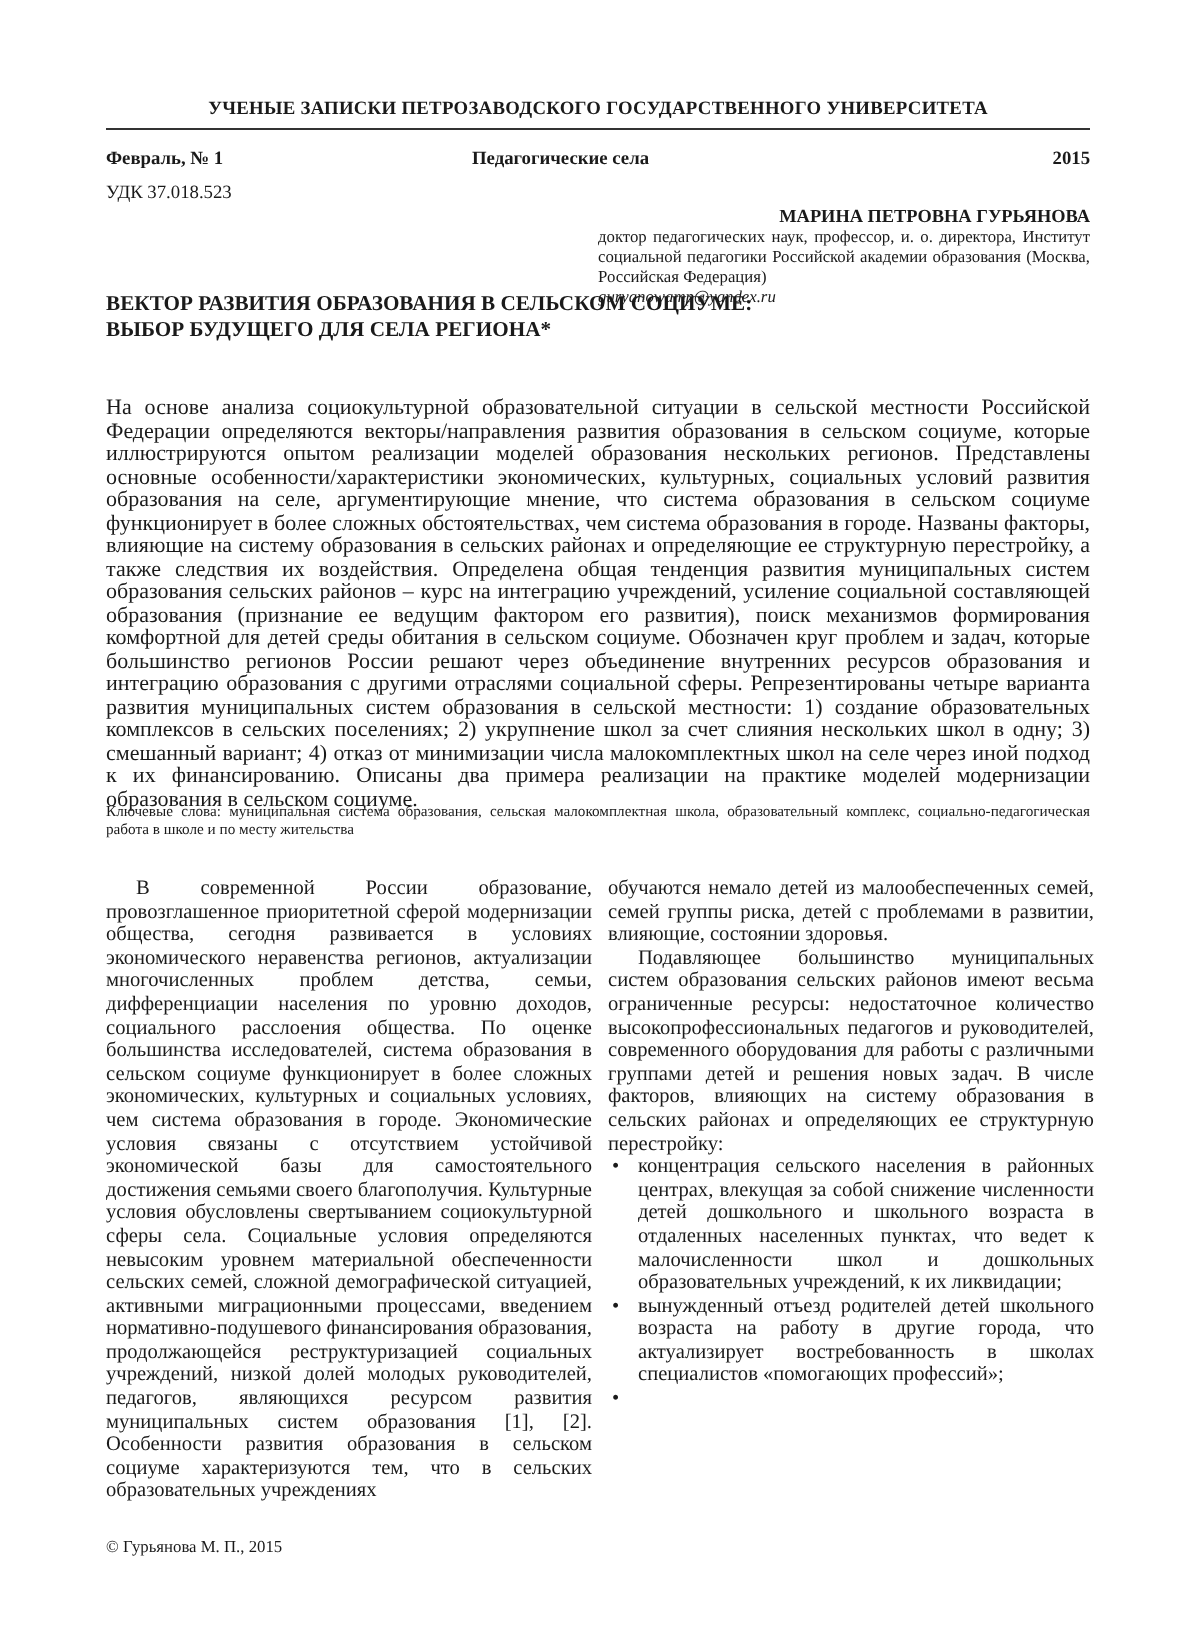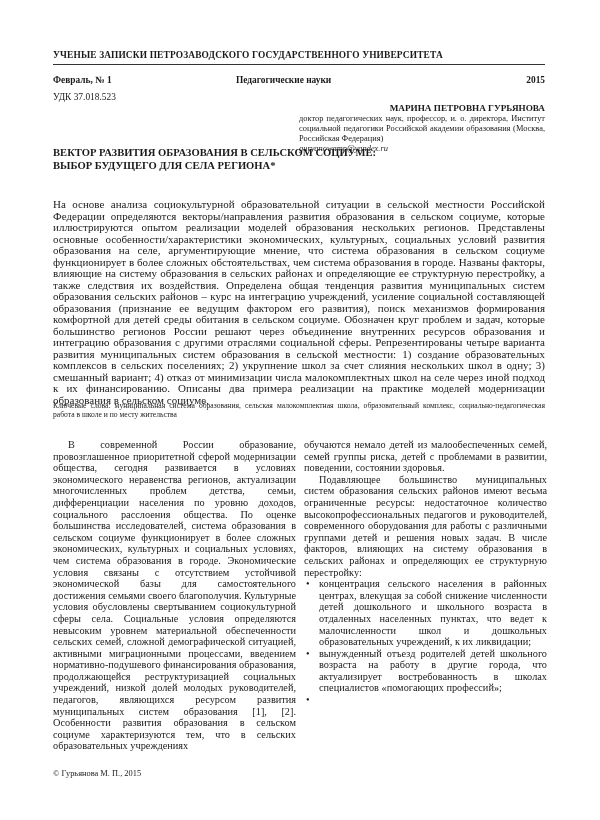--- a/index.html
+++ b/index.html
@@ -4,21 +4,21 @@
 <style>
   html, body { margin: 0; padding: 0; background: #ffffff; }
   body {
     width: 600px; height: 820px; overflow: hidden; position: relative;
     font-family: "Liberation Serif", "DejaVu Serif", serif;
     color: #1a1a1a;
   }
   .page { position: absolute; left: 53px; top: 0; width: 492px; }
   .journal-title {
     position: absolute; top: 50px; left: 0; width: 492px;
-    font-weight: bold; font-size: 9.4px; letter-spacing: 0.15px;
+    text-align: center; font-weight: bold; font-size: 9.4px; letter-spacing: 0.15px;
   }
   .header-rule {
     position: absolute; top: 64px; left: 0; width: 492px; height: 0;
     border-top: 1px solid #333;
   }
   .issue-row {
     position: absolute; top: 75px; left: 0; width: 492px;
     font-weight: bold; font-size: 9.4px;
   }
   .issue-row .left { position: absolute; left: 0; }
@@ -61,21 +61,21 @@
 </head>
 <body>
 
 <div class="page">
 
   <div class="journal-title">УЧЕНЫЕ ЗАПИСКИ ПЕТРОЗАВОДСКОГО ГОСУДАРСТВЕННОГО УНИВЕРСИТЕТА</div>
   <div class="header-rule"></div>
 
   <div class="issue-row">
     <span class="left">Февраль, № 1</span>
-    <span class="center">Педагогические науки</span>
+    <span class="center">Педагогические села</span>
     <span class="right">2015</span>
   </div>
 
   <div class="udc">УДК 37.018.523</div>
 
   <div class="author-block">
     <div class="author-name">МАРИНА ПЕТРОВНА ГУРЬЯНОВА</div>
     <div class="author-affiliation">доктор педагогических наук, профессор, и. о. директора, Институт социальной педагогики Российской академии образования (Москва, Российская Федерация)</div>
     <div class="author-email">guryanowamp@yandex.ru</div>
   </div>
@@ -87,21 +87,21 @@
 
   <div class="abstract" lang="ru">На основе анализа социокультурной образовательной ситуации в сельской местности Российской Федерации определяются векторы/направления развития образования в сельском социуме, которые иллюстрируются опытом реализации моделей образования нескольких регионов. Представлены основные особенности/характеристики экономических, культурных, социальных условий развития образования на селе, аргументирующие мнение, что система образования в сельском социуме функционирует в более сложных обстоятельствах, чем система образования в городе. Названы факторы, влияющие на систему образования в сельских районах и определяющие ее структурную перестройку, а также следствия их воздействия. Определена общая тенденция развития муниципальных систем образования сельских районов – курс на интеграцию учреждений, усиление социальной составляющей образования (признание ее ведущим фактором его развития), поиск механизмов формирования комфортной для детей среды обитания в сельском социуме. Обозначен круг проблем и задач, которые большинство регионов России решают через объединение внутренних ресурсов образования и интеграцию образования с другими отраслями социальной сферы. Репрезентированы четыре варианта развития муниципальных систем образования в сельской местности: 1) создание образовательных комплексов в сельских поселениях; 2) укрупнение школ за счет слияния нескольких школ в одну; 3) смешанный вариант; 4) отказ от минимизации числа малокомплектных школ на селе через иной подход к их финансированию. Описаны два примера реализации на практике моделей модернизации образования в сельском социуме.</div>
 
   <div class="keywords" lang="ru">Ключевые слова: муниципальная система образования, сельская малокомплектная школа, образовательный комплекс, социально-педагогическая работа в школе и по месту жительства</div>
 
   <div class="col col-left" lang="ru">
     <p>В современной России образование, провозглашенное приоритетной сферой модернизации общества, сегодня развивается в условиях экономического неравенства регионов, актуализации многочисленных проблем детства, семьи, дифференциации населения по уровню доходов, социального расслоения общества. По оценке большинства исследователей, система образования в сельском социуме функционирует в более сложных экономических, культурных и социальных условиях, чем система образования в городе. Экономические условия связаны с отсутствием устойчивой экономической базы для самостоятельного достижения семьями своего благополучия. Культурные условия обусловлены свертыванием социокультурной сферы села. Социальные условия определяются невысоким уровнем материальной обеспеченности сельских семей, сложной демографической ситуацией, активными миграционными процессами, введением нормативно-подушевого финансирования образования, продолжающейся реструктуризацией социальных учреждений, низкой долей молодых руководителей, педагогов, являющихся ресурсом развития муниципальных систем образования [1], [2]. Особенности развития образования в сельском социуме характеризуются тем, что в сельских образовательных учреждениях</p>
   </div>
 
   <div class="col col-right" lang="ru">
-    <p class="cont">обучаются немало детей из малообеспеченных семей, семей группы риска, детей с проблемами в развитии, поведении, состоянии здоровья.</p>
+    <p class="cont">обучаются немало детей из малообеспеченных семей, семей группы риска, детей с проблемами в развитии, влияющие, состоянии здоровья.</p>
     <p>Подавляющее большинство муниципальных систем образования сельских районов имеют весьма ограниченные ресурсы: недостаточное количество высокопрофессиональных педагогов и руководителей, современного оборудования для работы с различными группами детей и решения новых задач. В числе факторов, влияющих на систему образования в сельских районах и определяющих ее структурную перестройку:</p>
     <ul>
       <li>
         <span class="bullet">•</span>
         <span>концентрация сельского населения в районных центрах, влекущая за собой снижение численности детей дошкольного и школьного возраста в отдаленных населенных пунктах, что ведет к малочисленности школ и дошкольных образовательных учреждений, к их ликвидации;</span>
       </li>
       <li>
         <span class="bullet">•</span>
         <span>вынужденный отъезд родителей детей школьного возраста на работу в другие города, что актуализирует востребованность в школах специалистов «помогающих профессий»;</span>
       </li>

